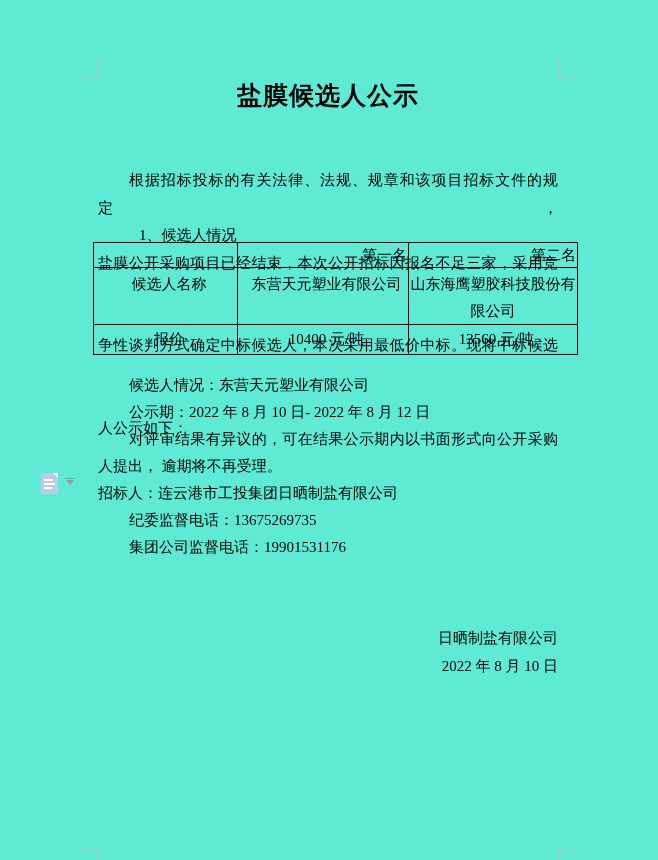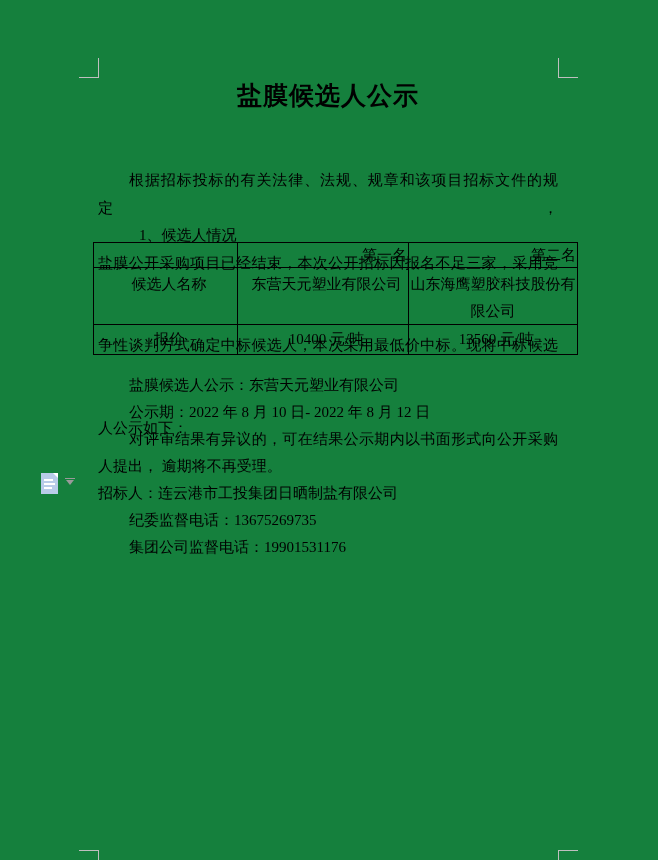--- a/index.html
+++ b/index.html
@@ -4,21 +4,21 @@
 <style>
   html,body { margin:0; padding:0; }
   body {
     width:658px; height:860px;
     background:#ffffff;
     font-family:"Liberation Serif","DejaVu Serif",serif;
     color:#000000;
     position:relative;
     overflow:hidden;
   }
-  .page { position:absolute; left:0; top:0; width:658px; height:860px; background:#15803d; }
+  .page { position:absolute; left:0; top:0; width:658px; height:860px; background:#5eead4; }
 
   
   .crop { position:absolute; background:#bfbfbf; }
   .crop.h { height:1px; width:20px; }
   .crop.v { width:1px; height:20px; }
   .tl-v { left:98px; top:58px; }
   .tl-h { left:79px; top:77px; }
   .tr-v { left:558px; top:58px; }
   .tr-h { left:558px; top:77px; }
   .bl-h { left:79px; top:850px; }
@@ -141,23 +141,27 @@
     </tr>
     <tr class="r2">
       <td>报价</td>
       <td>10400 元/吨</td>
       <td class="wide">13560 元/吨</td>
     </tr>
   </tbody>
     </table>
 
   <div class="body-block">
-    <div class="line indent">盐膜候选人公示：东营天元塑业有限公司</div>
+    <div class="line indent">候选人情况：东营天元塑业有限公司</div>
     <div class="line indent">公示期：2022 年 8 月 10 日- 2022 年 8 月 12 日</div>
     <div class="line fill indent">对评审结果有异议的，可在结果公示期内以书面形式向公开采购</div>
     <div class="line">人提出， 逾期将不再受理。</div>
     <div class="line">招标人：连云港市工投集团日晒制盐有限公司</div>
     <div class="line indent">纪委监督电话：13675269735</div>
     <div class="line indent">集团公司监督电话：19901531176</div>
   </div>
 
+  <div class="signature">
+    <div class="line">日晒制盐有限公司</div>
+    <div class="line">2022 年 8 月 10 日</div>
+  </div>
 
 </div>
 
 </body></html>

